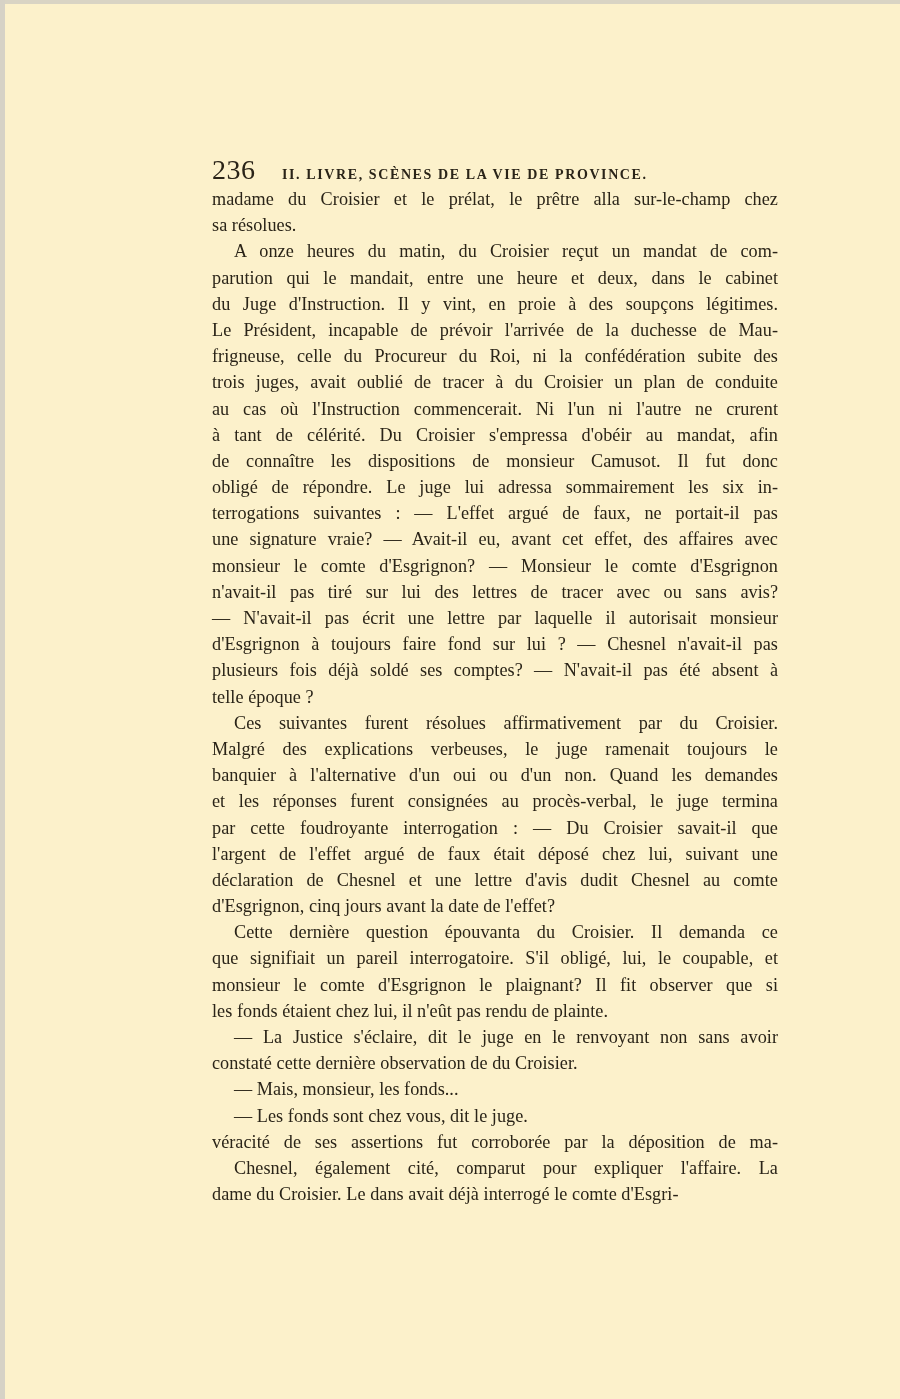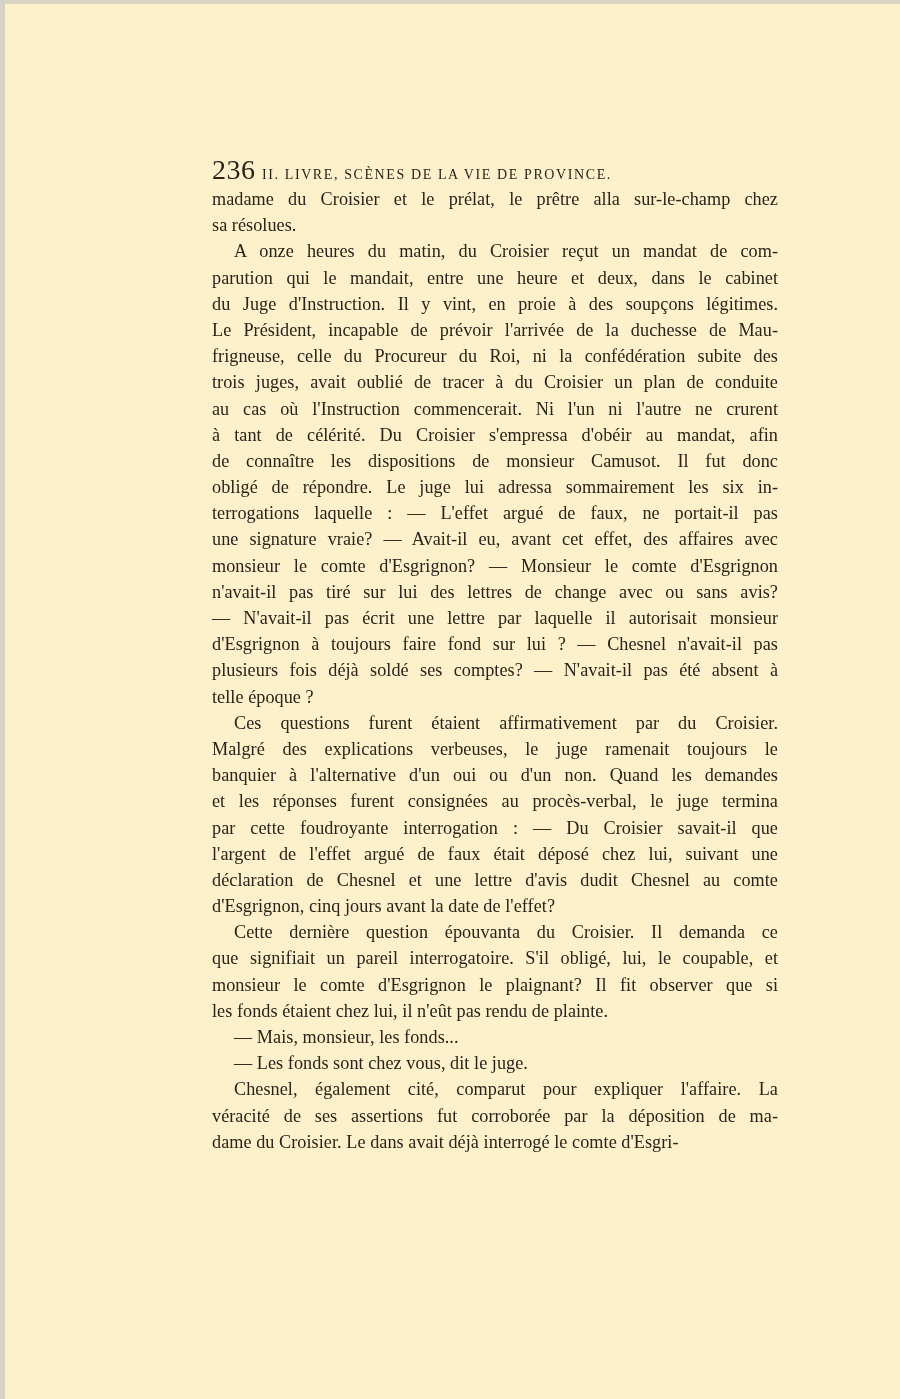--- a/index.html
+++ b/index.html
@@ -45,22 +45,23 @@
       height: 30px;
       margin-bottom: 2px;
     }
     .page-number {
       font-size: 28px;
       letter-spacing: 0.5px;
       width: 50px;
     }
     .head-title {
       font-size: 14px;
-      font-weight: normal;
+      font-weight: bold;
       letter-spacing: 1.6px;
+      margin-left: 20px;
     }
     .line {
       font-size: 18.2px;
       line-height: 26.2px;
       height: 26.2px;
       white-space: nowrap;
       text-align: justify;
       text-align-last: justify;
       letter-spacing: 0.05px;
     }
@@ -92,50 +93,54 @@
         <div class="line indent">A onze heures du matin, du Croisier reçut un mandat de com-</div>
         <div class="line">parution qui le mandait, entre une heure et deux, dans le cabinet</div>
         <div class="line">du Juge d'Instruction. Il y vint, en proie à des soupçons légitimes.</div>
         <div class="line">Le Président, incapable de prévoir l'arrivée de la duchesse de Mau-</div>
         <div class="line">frigneuse, celle du Procureur du Roi, ni la confédération subite des</div>
         <div class="line">trois juges, avait oublié de tracer à du Croisier un plan de conduite</div>
         <div class="line">au cas où l'Instruction commencerait. Ni l'un ni l'autre ne crurent</div>
         <div class="line">à tant de célérité. Du Croisier s'empressa d'obéir au mandat, afin</div>
         <div class="line">de connaître les dispositions de monsieur Camusot. Il fut donc</div>
         <div class="line">obligé de répondre. Le juge lui adressa sommairement les six in-</div>
-        <div class="line">terrogations laquelle : — L'effet argué de faux, ne portait-il pas</div>
+        <div class="line">terrogations suivantes : — L'effet argué de faux, ne portait-il pas</div>
         <div class="line">une signature vraie? — Avait-il eu, avant cet effet, des affaires avec</div>
         <div class="line">monsieur le comte d'Esgrignon? — Monsieur le comte d'Esgrignon</div>
-        <div class="line">n'avait-il pas tiré sur lui des lettres de change avec ou sans avis?</div>
+        <div class="line">n'avait-il pas tiré sur lui des lettres de tracer avec ou sans avis?</div>
         <div class="line">— N'avait-il pas écrit une lettre par laquelle il autorisait monsieur</div>
         <div class="line">d'Esgrignon à toujours faire fond sur lui ? — Chesnel n'avait-il pas</div>
         <div class="line">plusieurs fois déjà soldé ses comptes? — N'avait-il pas été absent à</div>
         <div class="line last">telle époque ?</div>
       </div>
       <div>
-        <div class="line indent">Ces questions furent étaient affirmativement par du Croisier.</div>
+        <div class="line indent">Ces suivantes furent résolues affirmativement par du Croisier.</div>
         <div class="line">Malgré des explications verbeuses, le juge ramenait toujours le</div>
         <div class="line">banquier à l'alternative d'un oui ou d'un non. Quand les demandes</div>
         <div class="line">et les réponses furent consignées au procès-verbal, le juge termina</div>
         <div class="line">par cette foudroyante interrogation : — Du Croisier savait-il que</div>
         <div class="line">l'argent de l'effet argué de faux était déposé chez lui, suivant une</div>
         <div class="line">déclaration de Chesnel et une lettre d'avis dudit Chesnel au comte</div>
         <div class="line last">d'Esgrignon, cinq jours avant la date de l'effet?</div>
       </div>
       <div>
         <div class="line indent">Cette dernière question épouvanta du Croisier. Il demanda ce</div>
         <div class="line">que signifiait un pareil interrogatoire. S'il obligé, lui, le coupable, et</div>
         <div class="line">monsieur le comte d'Esgrignon le plaignant? Il fit observer que si</div>
         <div class="line last">les fonds étaient chez lui, il n'eût pas rendu de plainte.</div>
       </div>
       <div>
+        <div class="line indent">— La Justice s'éclaire, dit le juge en le renvoyant non sans avoir</div>
+        <div class="line last">constaté cette dernière observation de du Croisier.</div>
+      </div>
+      <div>
         <div class="line indent last">— Mais, monsieur, les fonds...</div>
       </div>
       <div>
         <div class="line indent last">— Les fonds sont chez vous, dit le juge.</div>
       </div>
       <div>
+        <div class="line">véracité de ses assertions fut corroborée par la déposition de ma-</div>
         <div class="line indent">Chesnel, également cité, comparut pour expliquer l'affaire. La</div>
-        <div class="line">véracité de ses assertions fut corroborée par la déposition de ma-</div>
         <div class="line last">dame du Croisier. Le dans avait déjà interrogé le comte d'Esgri-</div>
       </div>
     </div>
 </div>
 
 </body></html>

